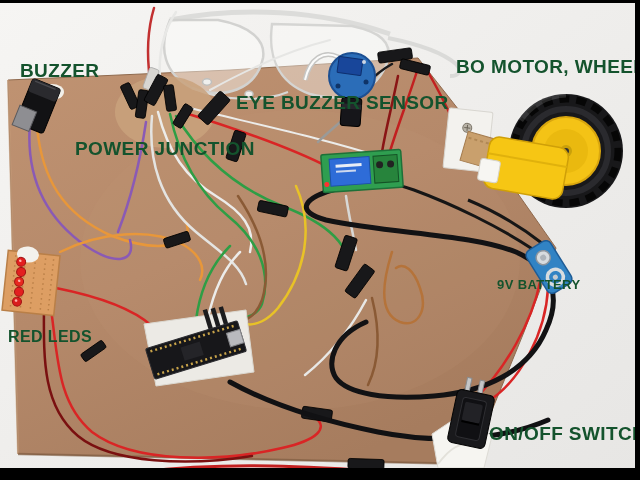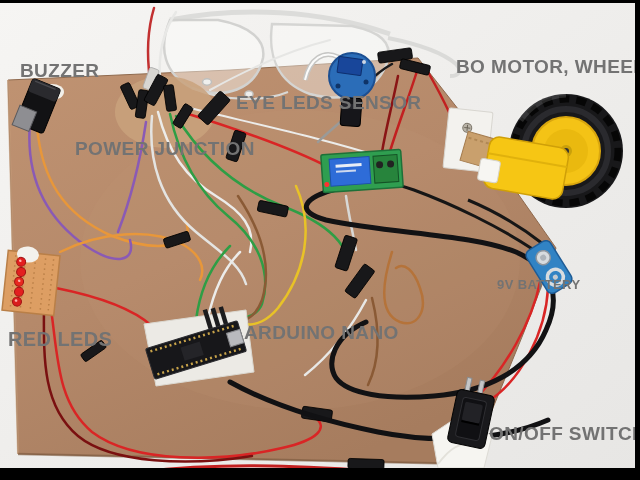--- a/index.html
+++ b/index.html
@@ -1,27 +1,27 @@
 <!DOCTYPE html>
 <html><head>
 <meta charset="utf-8">
 <style>
   html,body{margin:0;padding:0;background:#000;}
   .stage{position:relative;width:640px;height:480px;overflow:hidden;background:#f1f0ee;
          font-family:"Liberation Sans",sans-serif;}
   .stage svg{position:absolute;left:0;top:0;}
   .photo-label{position:absolute;font-weight:bold;font-size:19px;letter-spacing:.4px;
-               color:#737373;white-space:nowrap;line-height:1;}
+               color:#14532d;white-space:nowrap;line-height:1;}
   .lbl-buzzer{left:20px;top:61px;}
   .lbl-power-junction{left:75px;top:139px;}
   .lbl-eye-blink{left:236px;top:93px;}
   .lbl-relay{left:318px;top:136px;}
   .lbl-bo-motor{left:456px;top:57px;}
   .lbl-battery{left:497px;top:278px;font-size:13px;}
-  .lbl-red-leds{left:8px;top:329px;font-size:20px;}
+  .lbl-red-leds{left:8px;top:329px;font-size:16px;}
   .lbl-arduino{left:244px;top:323px;}
   .lbl-switch{left:489px;top:424px;}
   .bar{position:absolute;background:#000;}
   .bar-top{left:0;top:0;width:640px;height:3px;}
   .bar-right{right:0;top:0;width:5px;height:480px;}
   .bar-bottom{left:0;top:468px;width:640px;height:12px;}
 </style>
 </head>
 <body>
 
@@ -241,23 +241,22 @@
       <rect x="-12" y="-20" width="24" height="40" rx="3" fill="#101013" stroke="#2e2e32"></rect>
       <rect x="-9" y="-16" width="18" height="19" rx="2" fill="#222226"></rect>
       <path d="M-9,4 L9,4" stroke="#000" stroke-width="2"></path>
     </g>
   </g>
 
 </svg>
 
   <div class="photo-label lbl-buzzer">BUZZER</div>
   <div class="photo-label lbl-power-junction">POWER JUNCTION</div>
-  <div class="photo-label lbl-eye-blink">EYE LEDS SENSOR</div>
+  <div class="photo-label lbl-eye-blink">EYE BUZZER SENSOR</div>
   <div class="photo-label lbl-bo-motor">BO MOTOR, WHEEL</div>
   <div class="photo-label lbl-battery">9V BATTERY</div>
   <div class="photo-label lbl-red-leds">RED LEDS</div>
-  <div class="photo-label lbl-arduino">ARDUINO NANO</div>
   <div class="photo-label lbl-switch">ON/OFF SWITCH</div>
 
   <div class="bar bar-top"></div>
   <div class="bar bar-right"></div>
   <div class="bar bar-bottom"></div>
 </div>
 
 </body></html>

